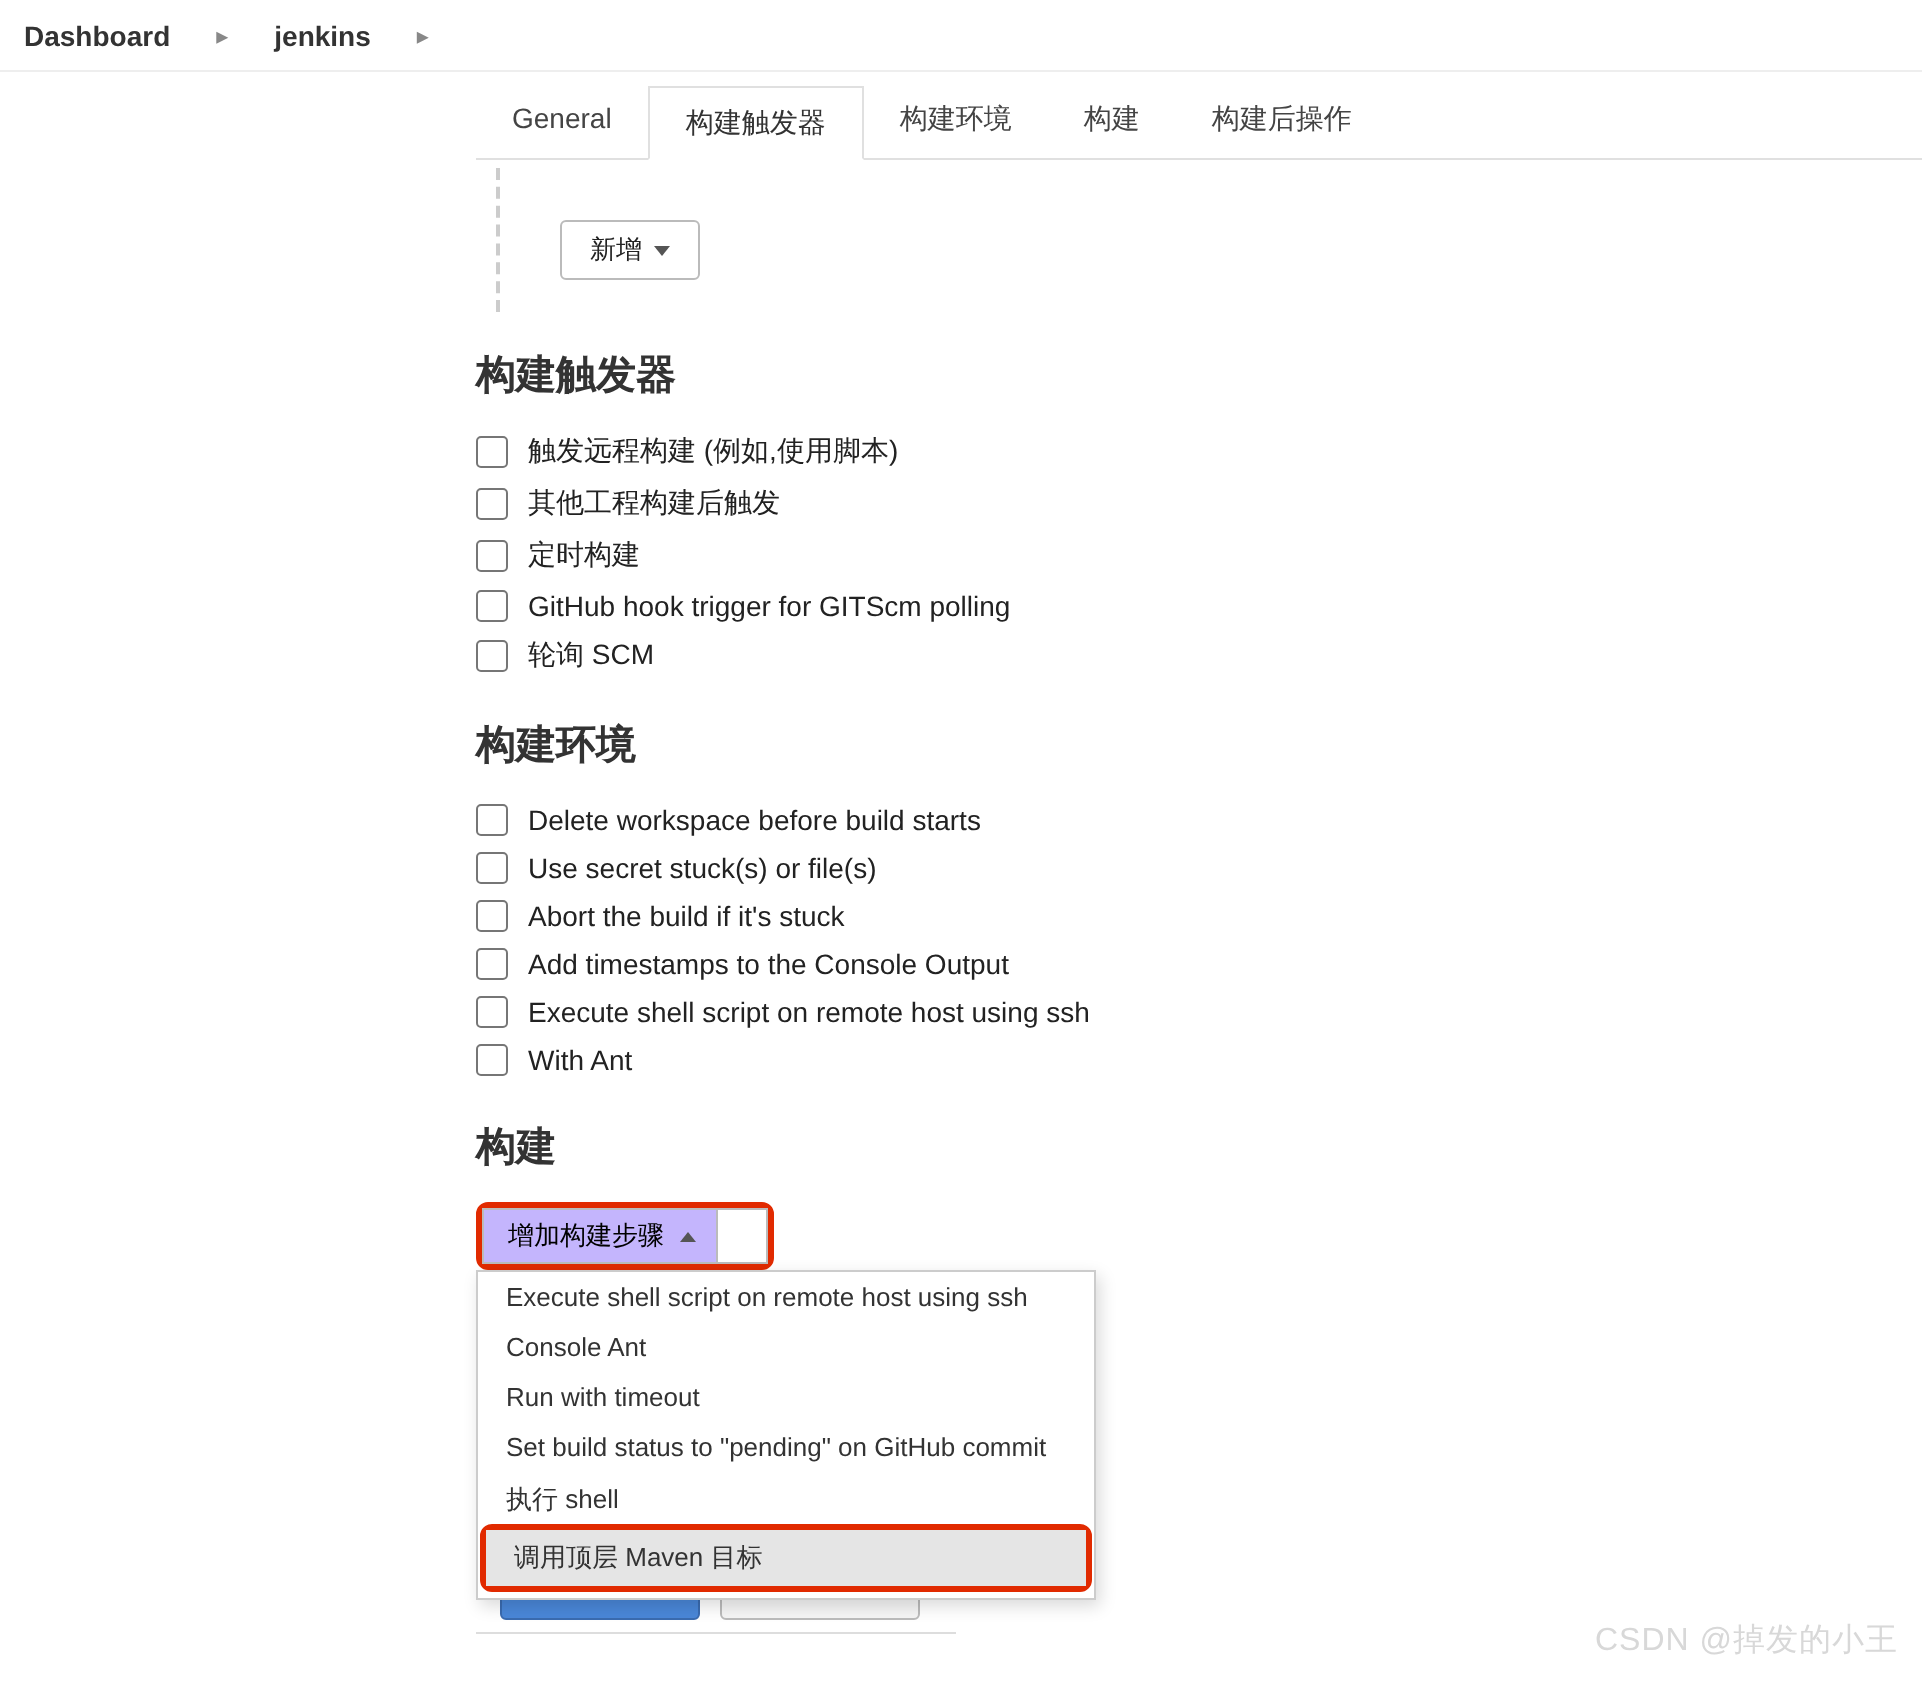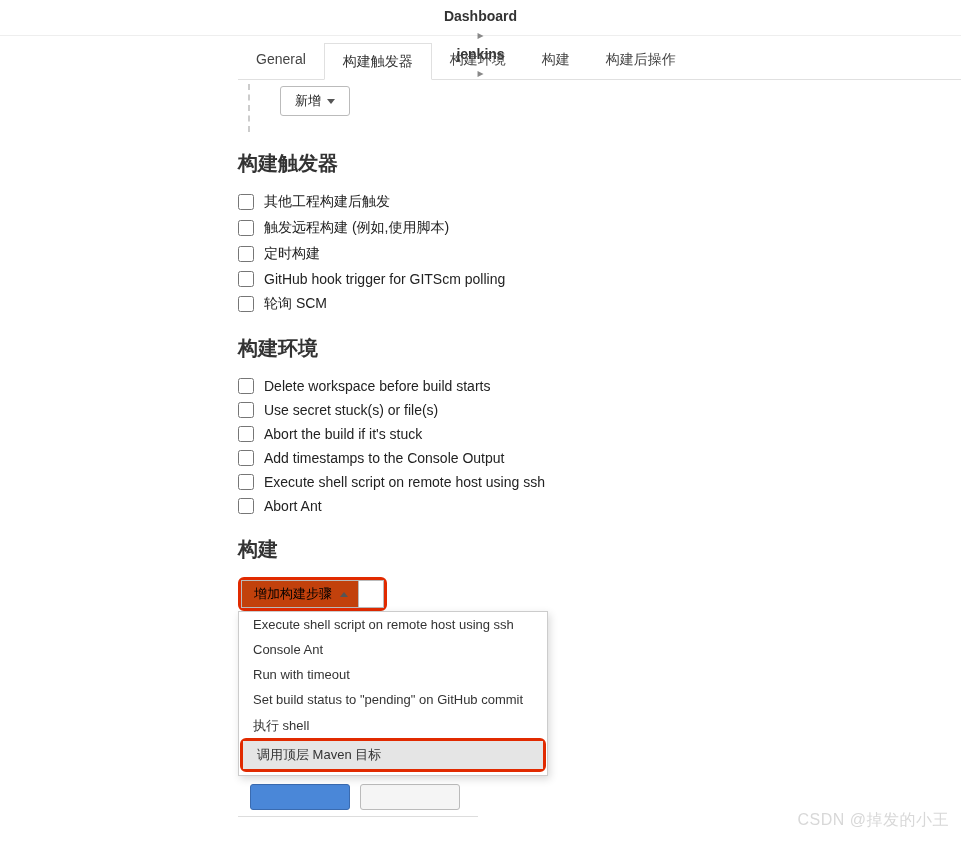--- a/index.html
+++ b/index.html
@@ -9,24 +9,23 @@
       font-family: "Helvetica Neue", Arial, "Microsoft YaHei", sans-serif;
       background: #fff;
       color: #333;
       font-size: 14px;
       position: relative;
     }
     .breadcrumb {
       padding: 8px 12px;
       display: flex;
       align-items: center;
-      gap: 4px;
+      gap: 23px;
       border-bottom: 1px solid #eee;
       height: 36px;
-      flex-direction: column;
     }
     .breadcrumb a { color: #333; text-decoration: none; font-weight: bold; cursor: pointer; }
     .breadcrumb .sep { color: #888; font-size: 12px; }
     .content { margin-left: 238px; padding-top: 6px; }
     .tabs {
       display: flex;
       border-bottom: 1px solid #e0e0e0;
       height: 38px;
     }
     .tab {
@@ -55,20 +54,21 @@
       display: inline-flex;
       align-items: center;
       gap: 6px;
       background: #fff;
       border: 1px solid #bbb;
       border-radius: 3px;
       padding: 5px 14px;
       cursor: pointer;
       font-size: 13px;
       color: #222;
+      margin-top: 24px;
     }
     .caret-down {
       width: 0; height: 0;
       border-left: 4px solid transparent;
       border-right: 4px solid transparent;
       border-top: 5px solid #555;
     }
     .caret-up {
       width: 0; height: 0;
       border-left: 4px solid transparent;
@@ -87,21 +87,21 @@
     .build-dropdown-wrap { margin-top: 14px; position: relative; }
     .highlight-red {
       border: 3px solid #e12a00;
       border-radius: 6px;
       display: inline-block;
     }
     .btn-build-step {
       display: inline-flex;
       align-items: center;
       gap: 8px;
-      background: #c2410c;
+      background: #c4b5fd;
       border: 1px solid #bbb;
       border-right: none;
       padding: 5px 10px 5px 12px;
       cursor: pointer;
       font-size: 13px;
       height: 28px;
     }
     .btn-build-step-right {
       display: inline-block;
       width: 26px; height: 28px;
@@ -191,28 +191,28 @@
     <div class="behaviour-box">
       <button class="btn-add">
         <span>新增</span>
         <span class="caret-down"></span>
       </button>
     </div>
 
     <h2 class="section-title">构建触发器</h2>
     <div class="check-row">
       <input type="checkbox" style="">
+      <label>触发远程构建 (例如,使用脚本)</label>
+    </div>
+    <div class="check-row">
+      <input type="checkbox" style="">
       <label>其他工程构建后触发</label>
     </div>
     <div class="check-row">
       <input type="checkbox" style="">
-      <label>触发远程构建 (例如,使用脚本)</label>
-    </div>
-    <div class="check-row">
-      <input type="checkbox" style="">
       <label>定时构建</label>
     </div>
     <div class="check-row">
       <input type="checkbox" style="">
       <label>GitHub hook trigger for GITScm polling</label>
     </div>
     <div class="check-row">
       <input type="checkbox" style="">
       <label>轮询 SCM</label>
     </div>
@@ -233,21 +233,21 @@
     <div class="check-row">
       <input type="checkbox" style="">
       <label>Add timestamps to the Console Output</label>
     </div>
     <div class="check-row">
       <input type="checkbox" style="">
       <label>Execute shell script on remote host using ssh</label>
     </div>
     <div class="check-row">
       <input type="checkbox" style="">
-      <label>Abort Ant</label>
+      <label>With Ant</label>
     </div>
 
     <h2 class="section-title">构建</h2>
 
     <div class="build-dropdown-wrap">
       <span class="highlight-red">
         <button class="btn-build-step">
           <span>增加构建步骤</span>
           <span class="caret-up"></span>
         </button><span class="btn-build-step-right"></span>

